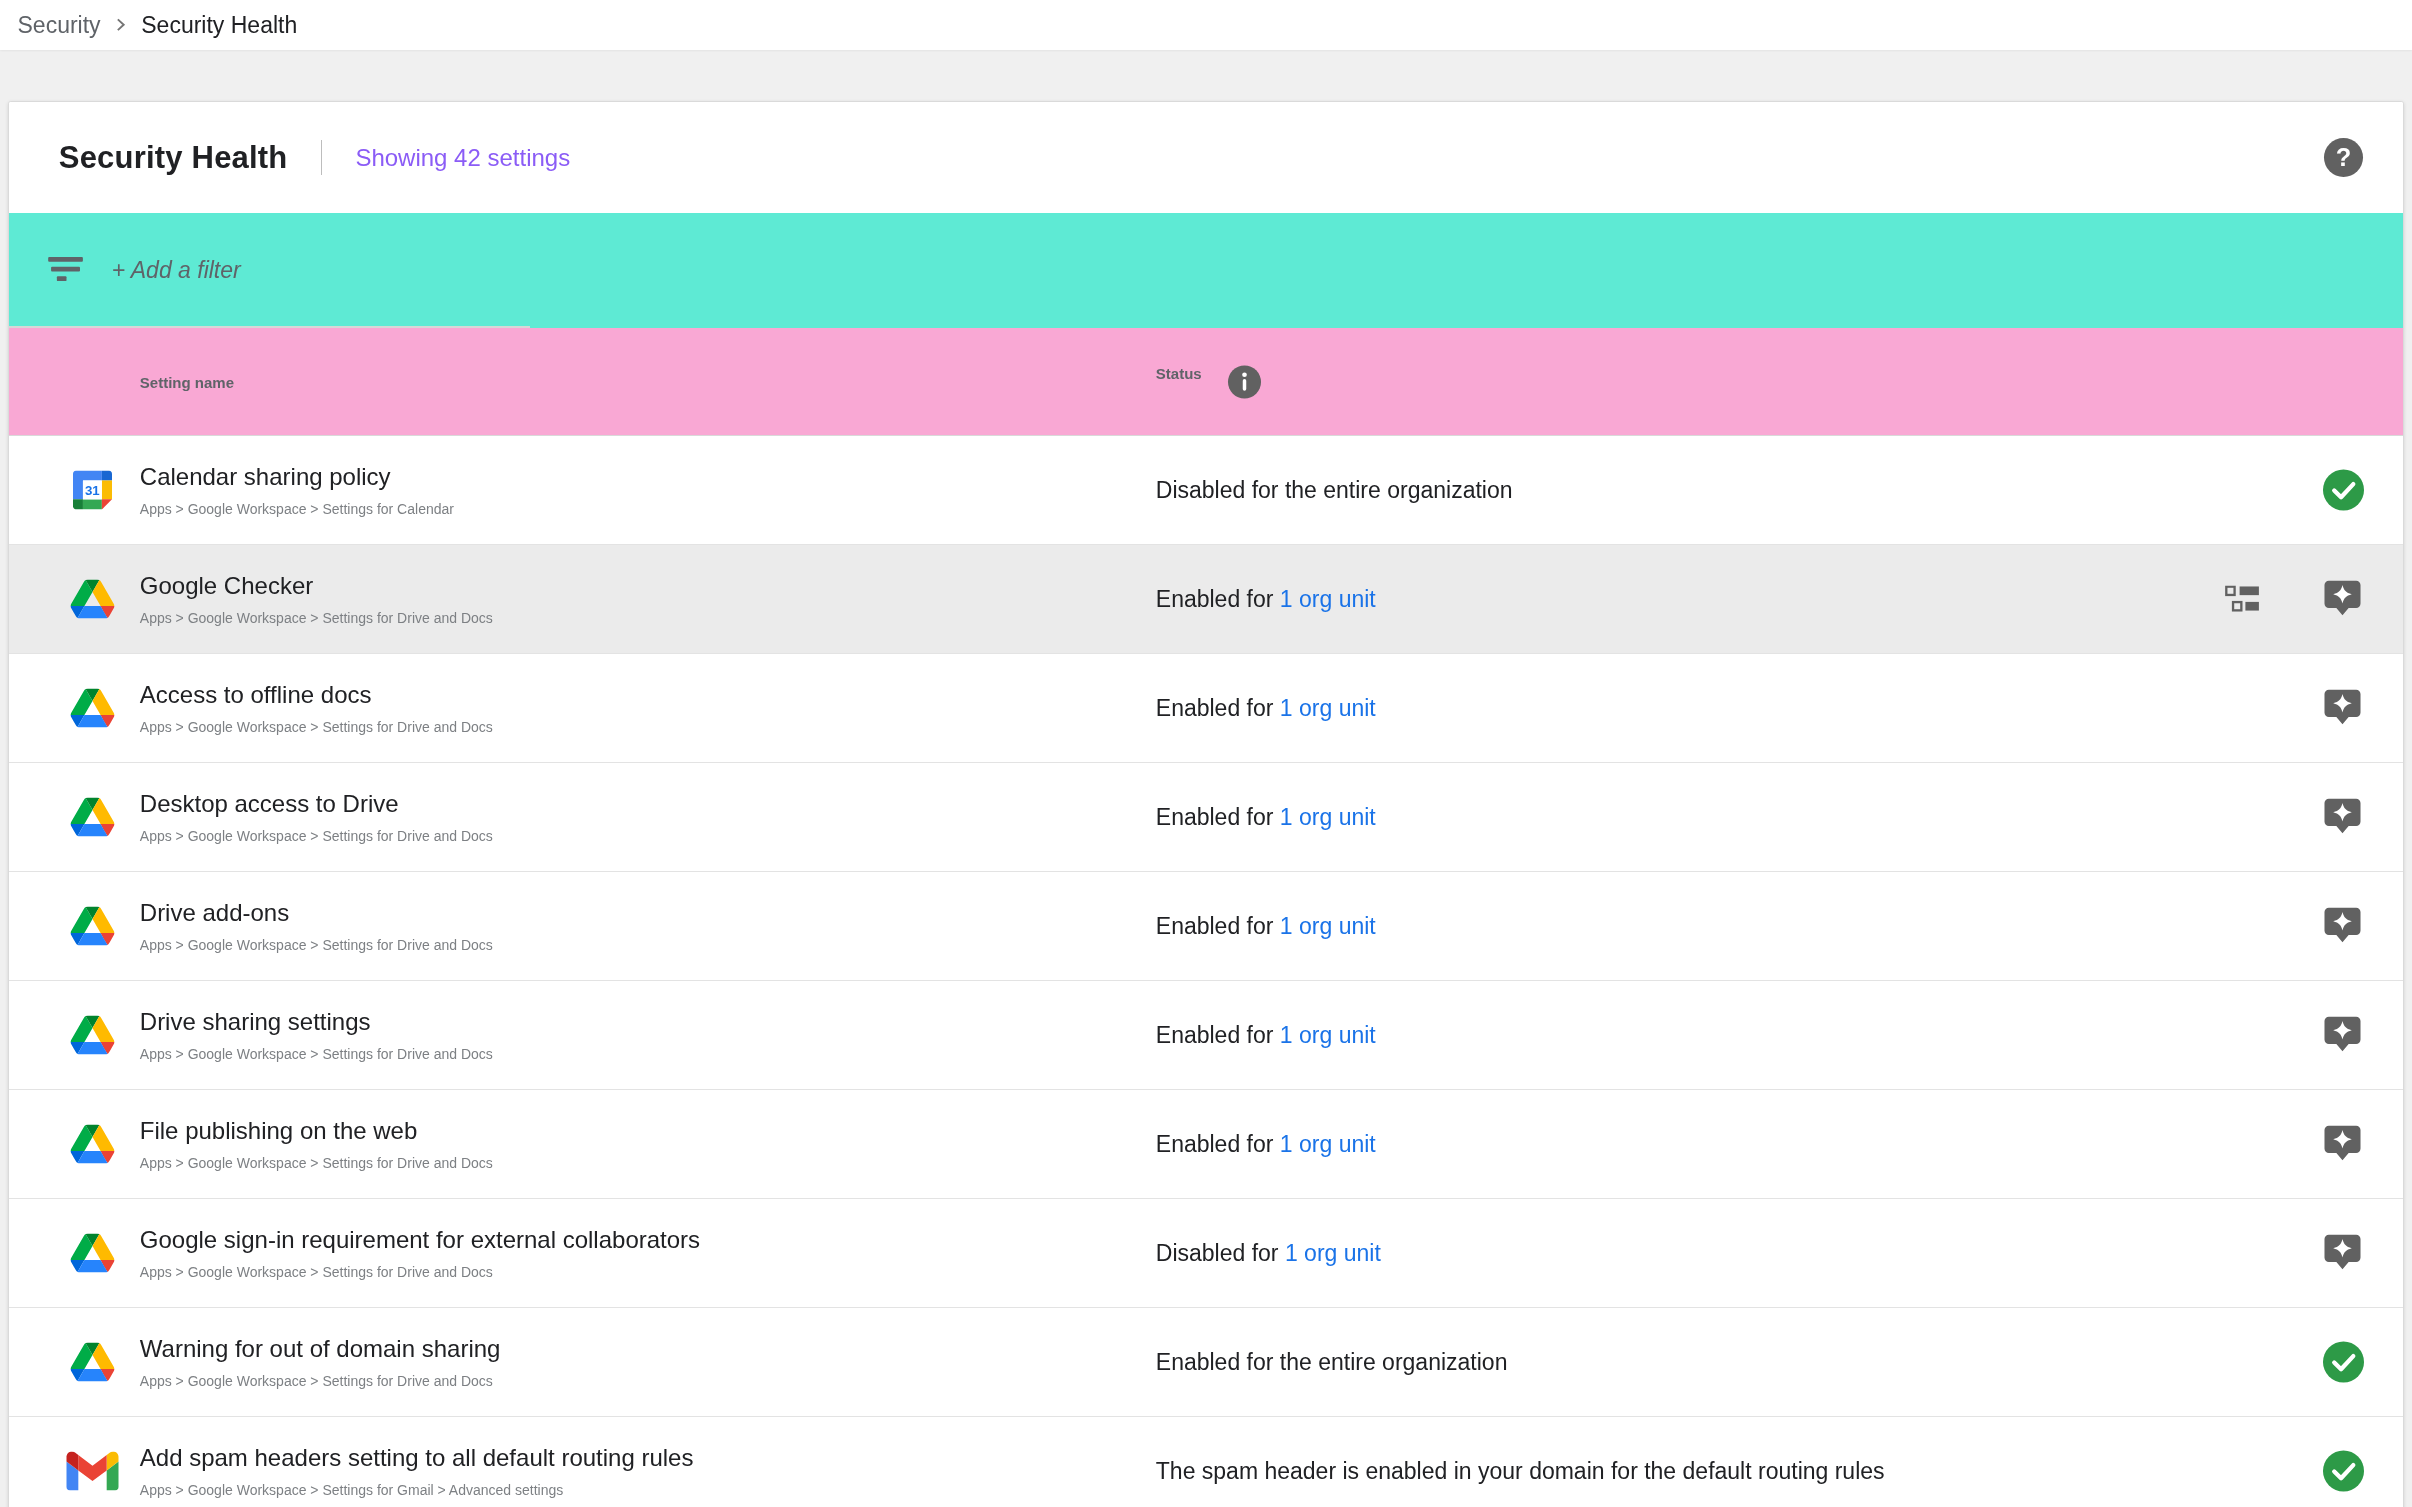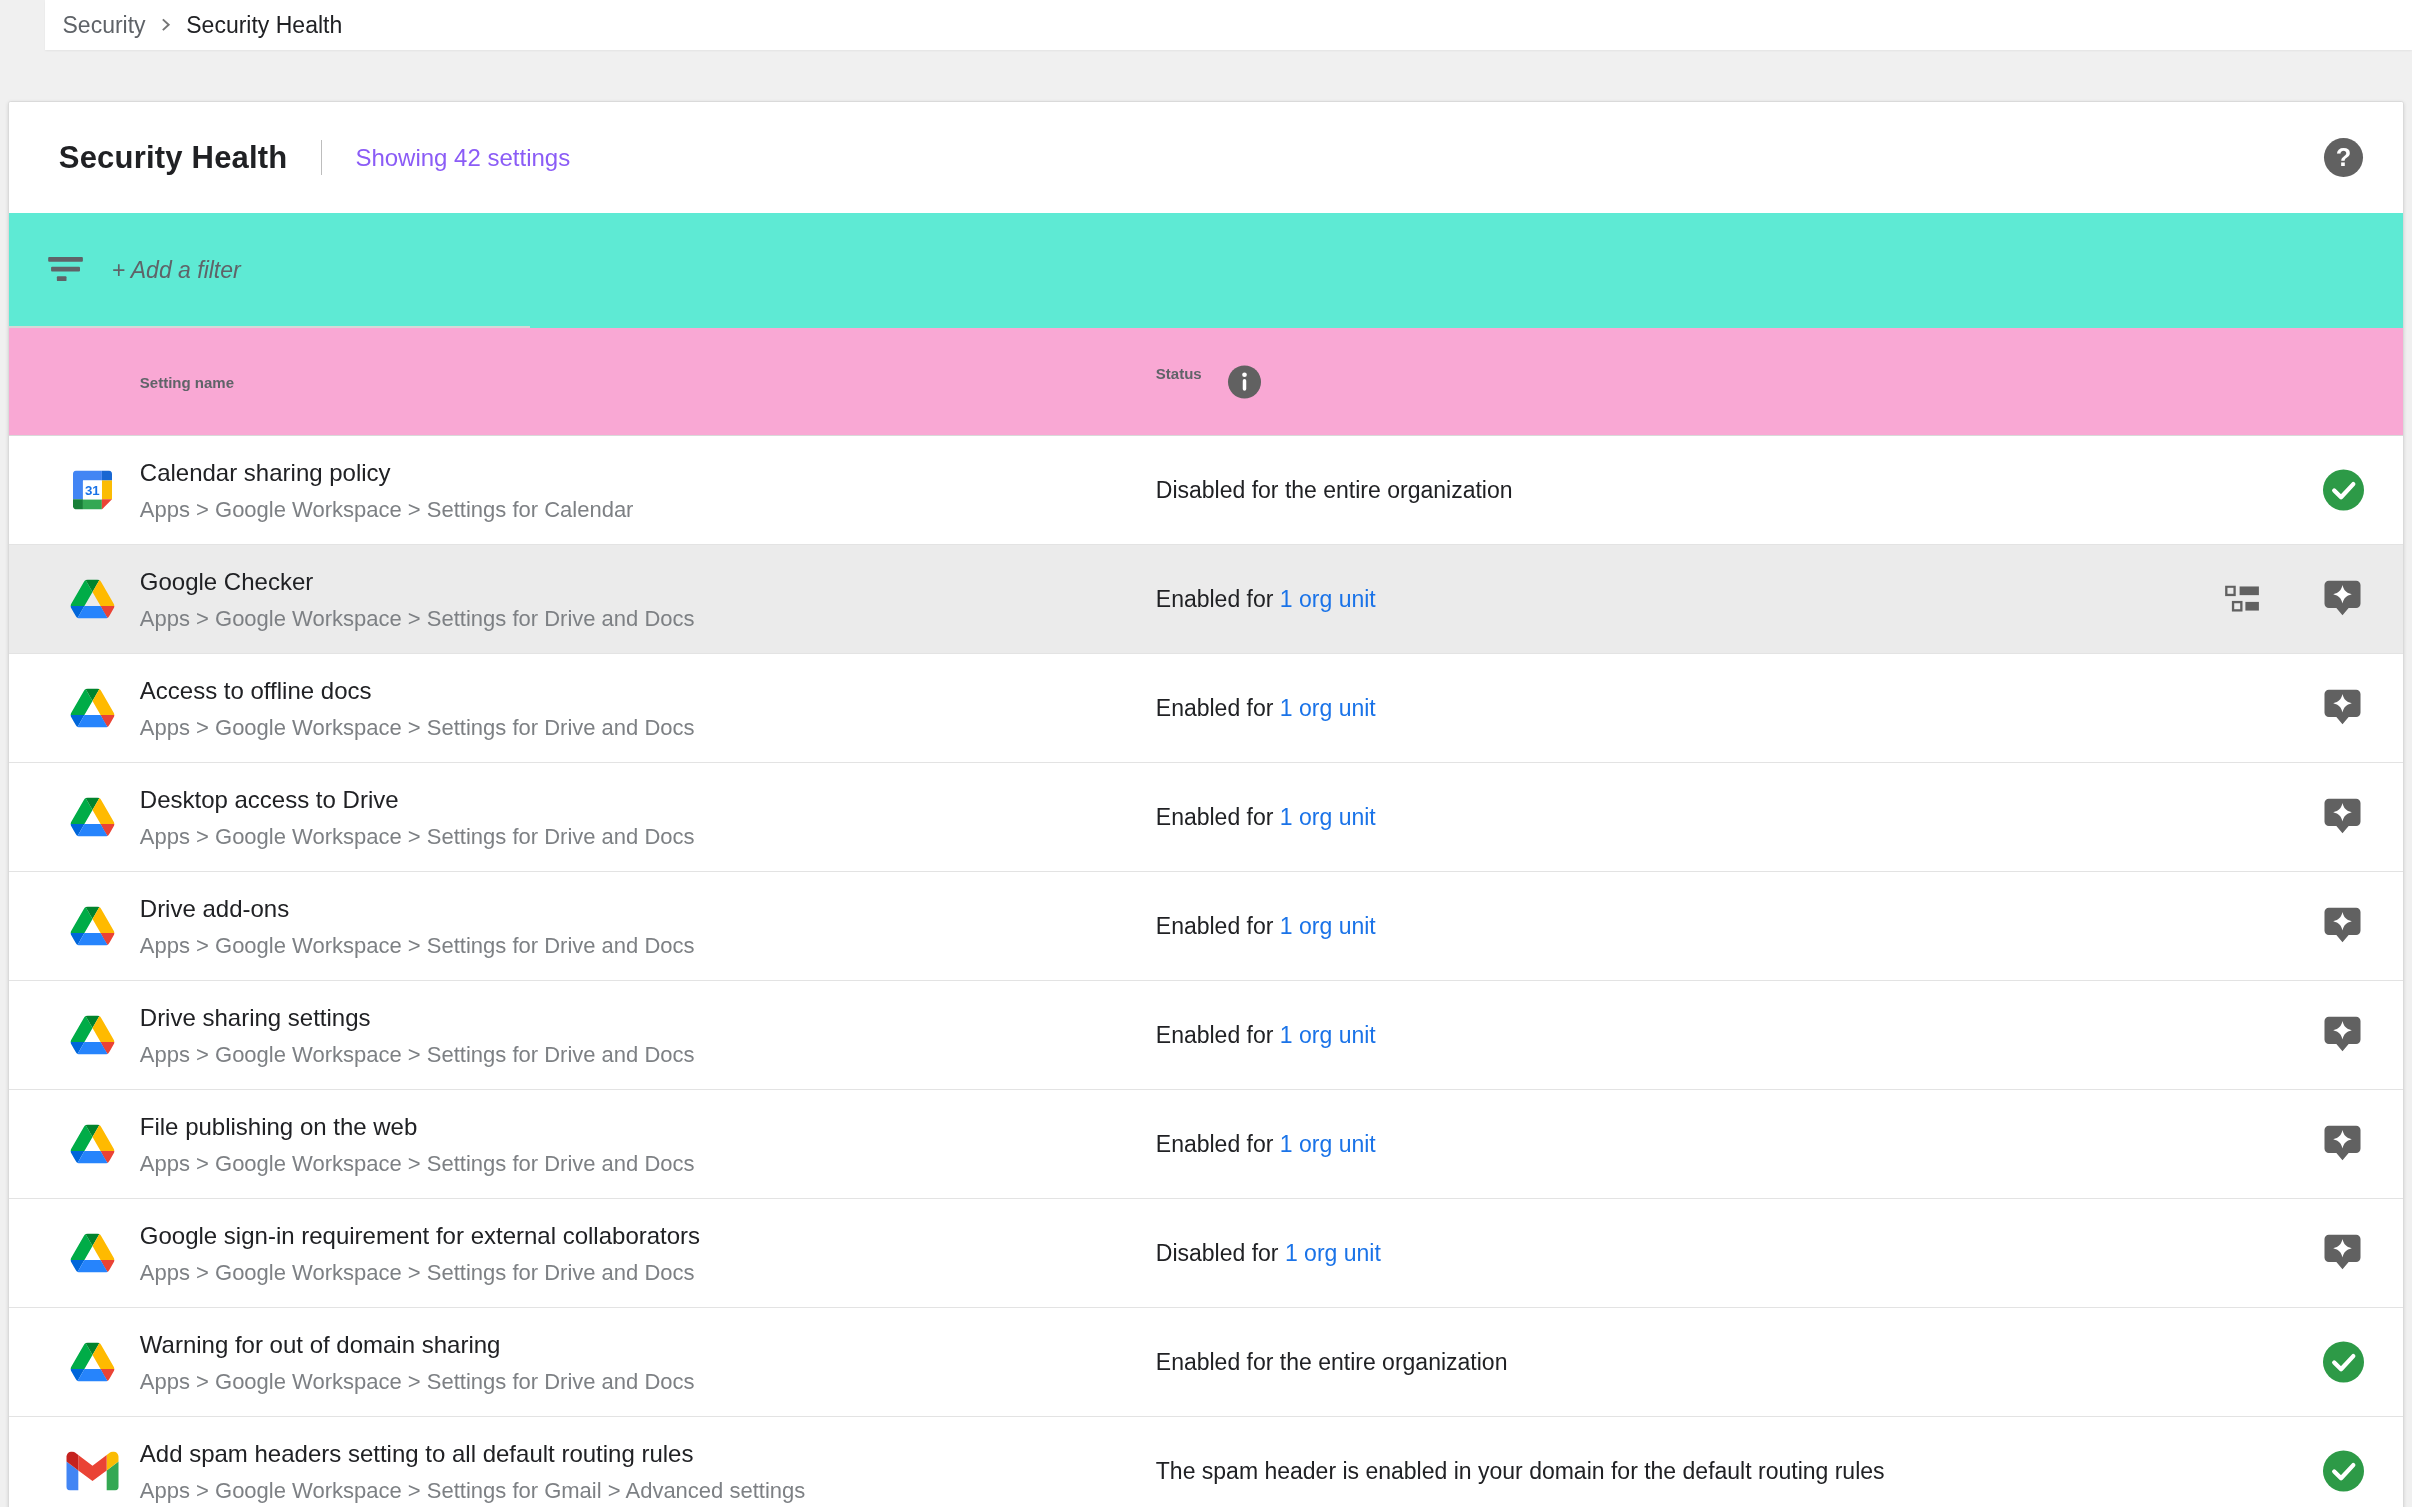--- a/index.html
+++ b/index.html
@@ -12,21 +12,20 @@
   }
 
   
   .breadcrumb-bar {
     position: absolute; top: 0; left: 0; right: 0; height: 50px;
     background: #ffffff;
     display: flex; align-items: center;
     padding-left: 17.5px; gap: 11.6px;
     box-shadow: 0 1px 1.9px rgba(0,0,0,.05);
     z-index: 3;
-    margin-left: 45px;
   }
   .crumb-parent { font-size: 23px; color: #5f6368; cursor: pointer; }
   .crumb-sep { display: flex; align-items: center; }
   .crumb-current { font-size: 23px; color: #202124; font-weight: 500; }
 
   
   .card {
     position: absolute; left: 7.8px; right: 7.8px; top: 101px; height: 1436px;
     background: #ffffff;
     border: 1px solid #dadada;
@@ -79,21 +78,21 @@
     border-bottom: 1.9px solid #e3e3e3;
     cursor: pointer;
   }
   .row.highlighted { background: #ebebeb; }
   .row-icon { position: absolute; left: 53px; top: 50%; transform: translateY(-50%);
               width: 61px; height: 39px; }
   .row-icon svg { width: 100%; height: 100%; display: block; }
   .row-text { position: absolute; left: 131px; top: 50%; transform: translateY(-50%);
               display: flex; flex-direction: column; gap: 10px; }
   .row-title { font-size: 24px; color: #202124; line-height: 1.15; }
-  .row-path  { font-size: 22px; color: #7d8084; line-height: 1.15; }
+  .row-path  { font-size: 14px; color: #7d8084; line-height: 1.15; }
   .row-status { position: absolute; left: 1147px; top: 50%; transform: translateY(-50%);
                 font-size: 23px; color: #202124; white-space: nowrap; }
   .status-link { color: #1a73e8; text-decoration: none; cursor: pointer; }
   .row-orglist { position: absolute; left: 2216px; top: 50%; transform: translateY(-50%);
                  width: 35px; height: 27px; }
   .row-badge { position: absolute; left: 2314px; top: 50%; transform: translateY(-52%);
                width: 39px; height: 37px; cursor: pointer; }
   .row-check { position: absolute; left: 2313px; top: 50%; transform: translateY(-50%);
                width: 43px; height: 43px; }
   .row-orglist svg, .row-badge svg, .row-check svg, .info-icon svg,

